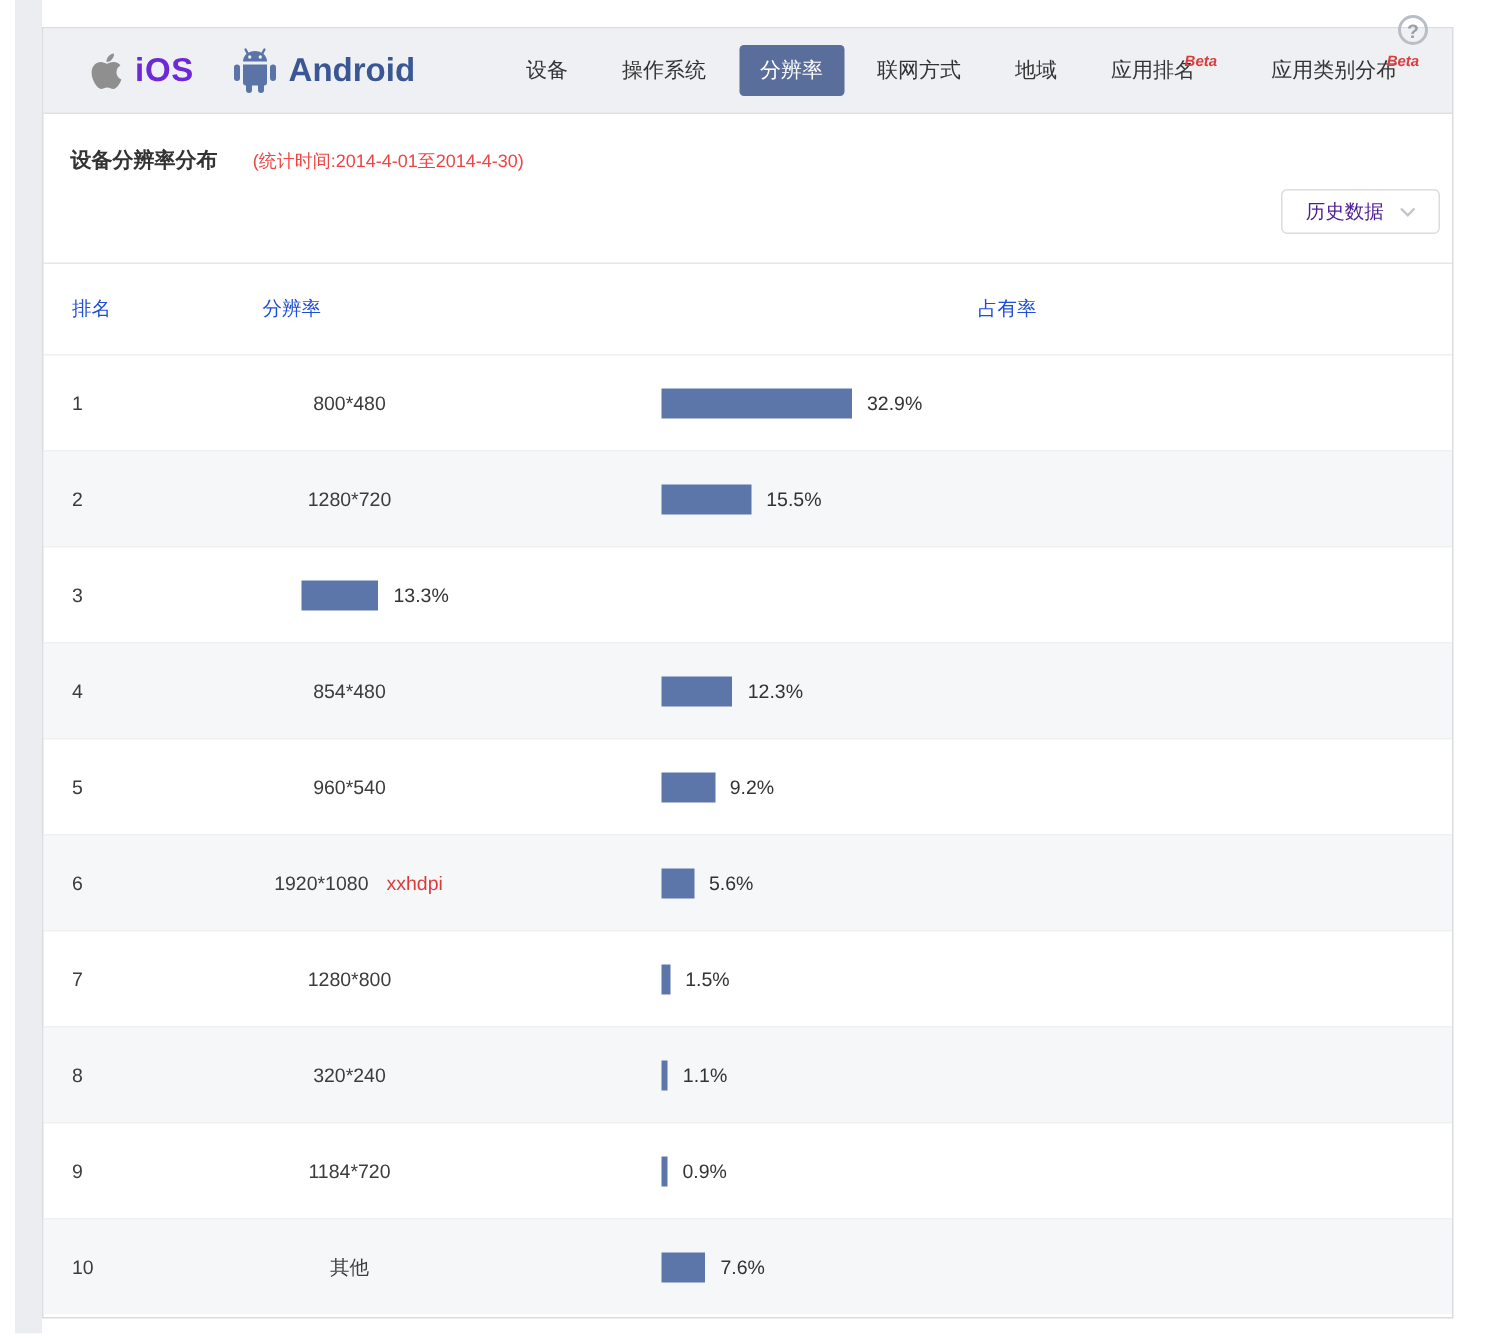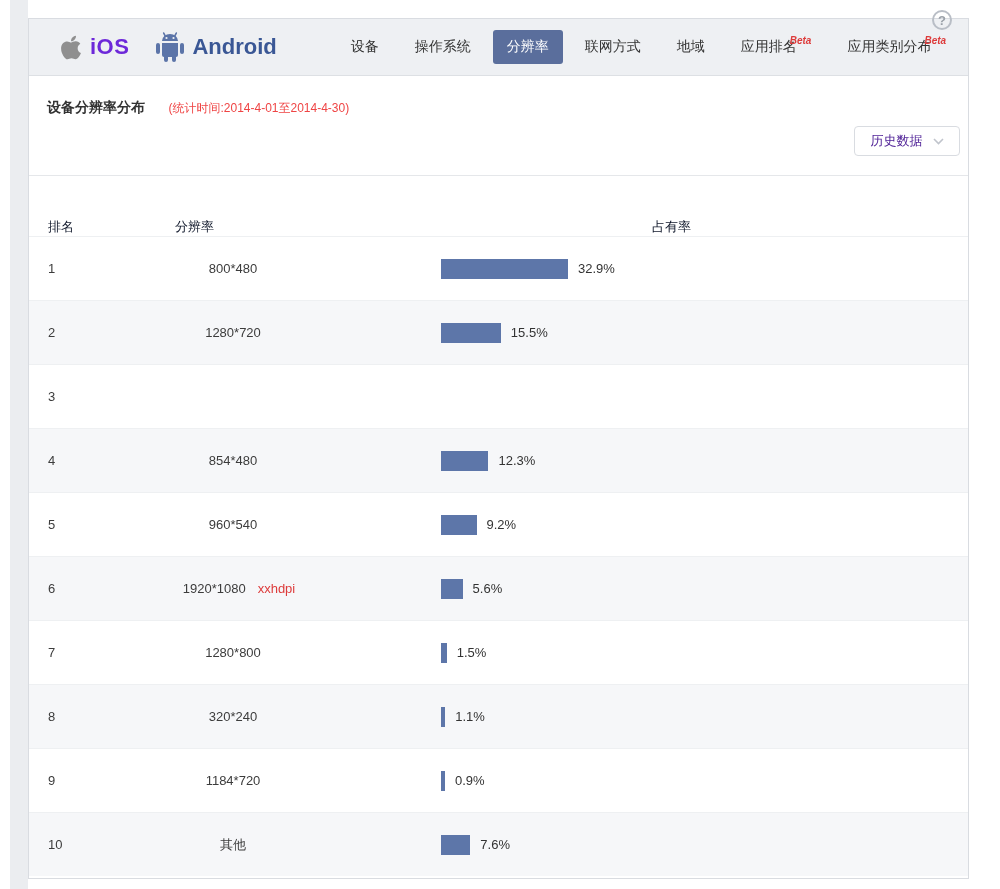--- a/index.html
+++ b/index.html
@@ -32,21 +32,21 @@
   .panel-head { position:relative; height:100px; padding:22px 12px 0 18px; border-bottom:1px solid #e5e7ea; }
   .panel-title { display:inline-block; font-size:14px; font-weight:bold; color:#333;text-align:right; }
   .panel-period { font-size:12px; color:#ef4444; margin-left:19px; }
   .select { position:absolute; right:8px; top:50px; width:106px; height:30px; background:#fff;
     border:1px solid #d9dce1; border-radius:4px; display:flex; align-items:center;
     justify-content:center; cursor:pointer; }
   .select-value { font-size:13px; color:#4c1d95; }
   .select-caret { margin-left:10px; display:flex; align-items:center; }
 
   
-  .t-head { display:flex; align-items:flex-end; height:60px; font-size:13px; color:#0f172a; }
+  .t-head { display:flex; align-items:center; height:60px; font-size:13px; color:#1d4ed8; }
   .t-row { display:flex; align-items:center; height:64px; font-size:13px; color:#3c3c3c;
     border-top:1px solid #eef0f2; }
   .t-row:nth-child(even) { background:#f6f7f9; }
   .col.rank { width:90px; padding-left:19px; }
   .col.res  { width:240px; text-align:center; }
   .col.share{ flex:1; display:flex; align-items:center; padding-left:82px; }
   .t-head .col.res { text-align:left; padding-left:56px; }
   .t-head .col.share { padding-left:293px; }
   .note { color:#dd3b3b; margin-left:12px; }
   .bar { height:20px; background:#5d76a9; }
@@ -138,20 +138,24 @@
         <div class="t-row">
           <div class="col rank">2</div>
           <div class="col res"><span>1280*720</span><span class="note" style="color: rgb(221, 59, 59);"></span></div>
           <div class="col share">
             <div class="bar" style="width: 59.83px; background: rgb(93, 118, 169);"></div>
             <span class="pct">15.5%</span>
           </div>
         </div>
         <div class="t-row">
           <div class="col rank">3</div>
+          <div class="col share">
+            <div class="bar" style="width: 51.338px; background: rgb(93, 118, 169);"></div>
+            <span class="pct">13.3%</span>
+          </div>
         </div>
         <div class="t-row">
           <div class="col rank">4</div>
           <div class="col res"><span>854*480</span><span class="note" style="color: rgb(221, 59, 59);"></span></div>
           <div class="col share">
             <div class="bar" style="width: 47.478px; background: rgb(93, 118, 169);"></div>
             <span class="pct">12.3%</span>
           </div>
         </div>
         <div class="t-row">

